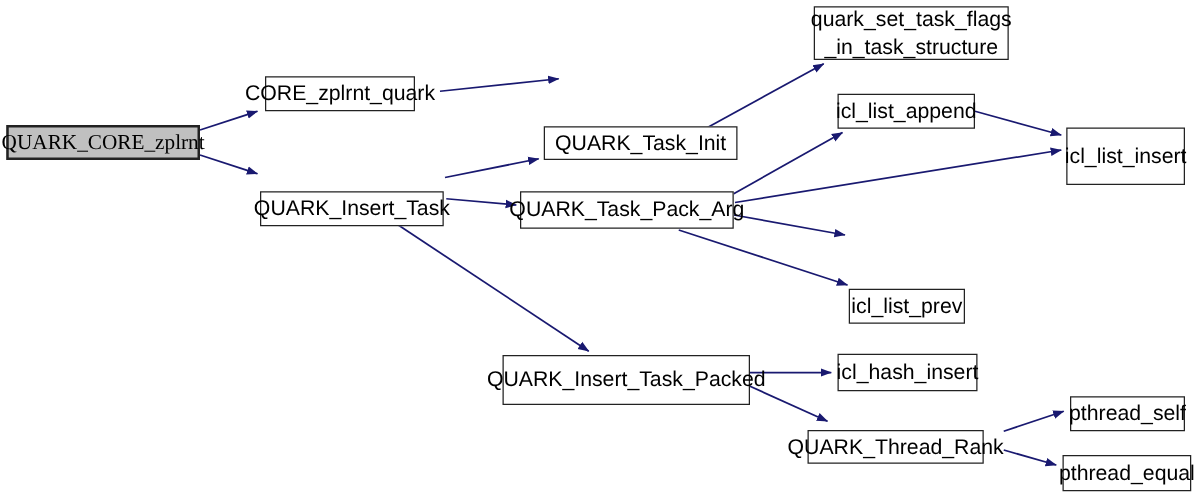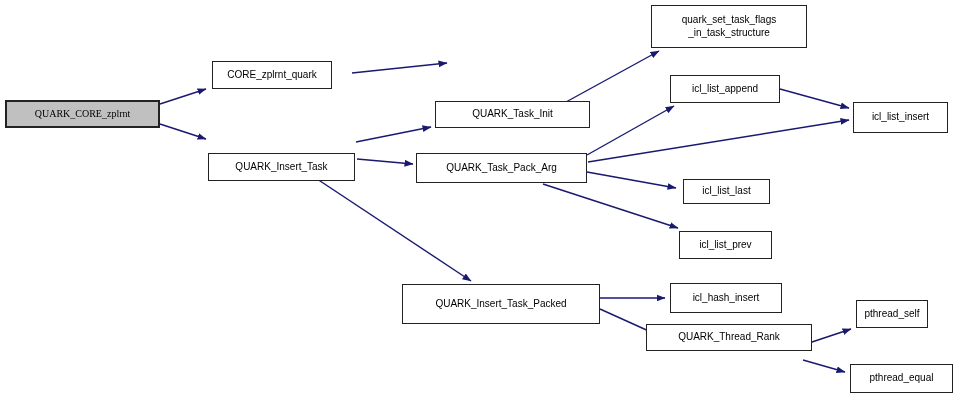--- a/index.html
+++ b/index.html
@@ -32,21 +32,21 @@
     stroke: var(--edge);
     stroke-width: 1.4;
     fill: none;
   }
   .arrowhead { fill: var(--edge); stroke: none; }
   .node {
     position: absolute;
     background: var(--node-fill);
     border: 1px solid var(--node-border);
     color: var(--text);
-    font-size: 10px;
+    font-size: 17px;
     line-height: 1.25;
     display: flex;
     align-items: center;
     justify-content: center;
     text-align: center;
     white-space: pre-line;
     cursor: pointer;
   }
   .node.focus {
     background: var(--highlight-fill);
@@ -85,22 +85,21 @@
   </svg>
 
   <div class="node focus" style="left:5px;   top:100px; width:155px; height:28px">QUARK_CORE_zplrnt</div>
   <div class="node" style="left:212px; top:61px;  width:120px; height:28px">CORE_zplrnt_quark</div>
   <div class="node" style="left:208px; top:153px; width:147px; height:28px">QUARK_Insert_Task</div>
   <div class="node" style="left:435px; top:101px; width:155px; height:27px">QUARK_Task_Init</div>
   <div class="node" style="left:651px; top:5px;   width:156px; height:43px">quark_set_task_flags
 _in_task_structure</div>
   <div class="node" style="left:416px; top:153px; width:171px; height:30px">QUARK_Task_Pack_Arg</div>
   <div class="node" style="left:670px; top:75px;  width:110px; height:28px">icl_list_append</div>
-  <div class="node" style="left:853px; top:102px; width:95px;  height:31px">icl_list_insert</div>
-  <div class="node" style="left:683px; top:179px; width:87px;  height:25px">icl_list_last</div>
+  <div class="node" style="left:853px; top:102px; width:95px;  height:46px">icl_list_insert</div>
   <div class="node" style="left:679px; top:231px; width:93px;  height:28px">icl_list_prev</div>
   <div class="node" style="left:402px; top:284px; width:198px; height:40px">QUARK_Insert_Task_Packed</div>
   <div class="node" style="left:670px; top:283px; width:112px; height:30px">icl_hash_insert</div>
-  <div class="node" style="left:646px; top:324px; width:166px; height:27px">QUARK_Thread_Rank</div>
-  <div class="node" style="left:856px; top:300px; width:72px;  height:28px">pthread_self</div>
+  <div class="node" style="left:646px; top:344px; width:141px; height:27px">QUARK_Thread_Rank</div>
+  <div class="node" style="left:856px; top:317px; width:92px;  height:28px">pthread_self</div>
   <div class="node" style="left:850px; top:364px; width:103px; height:29px">pthread_equal</div>
 
 </div>
 
 </body></html>

